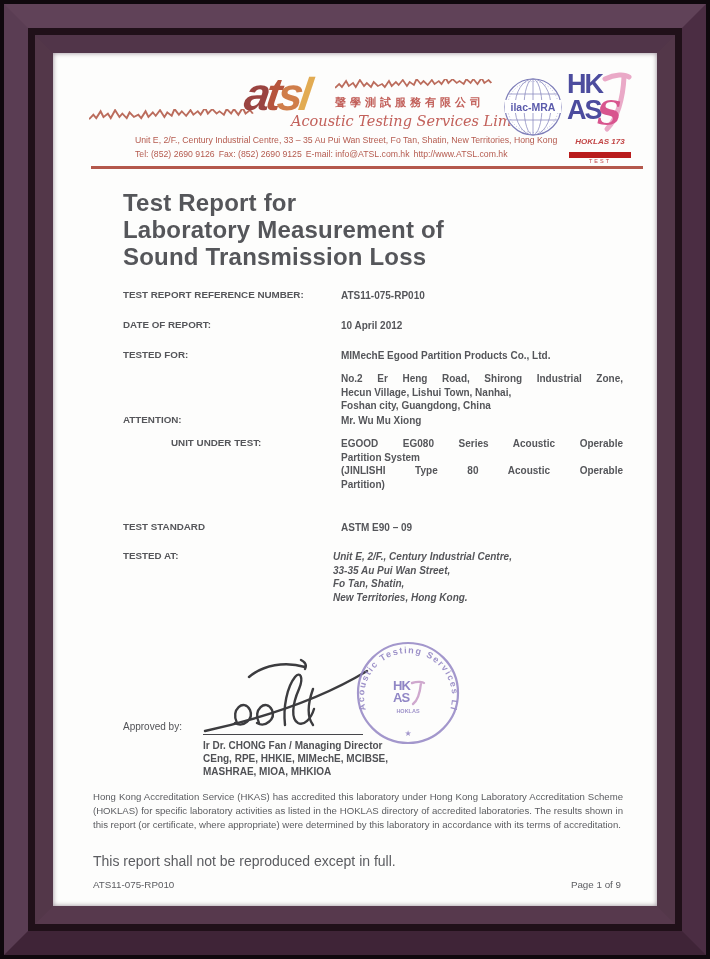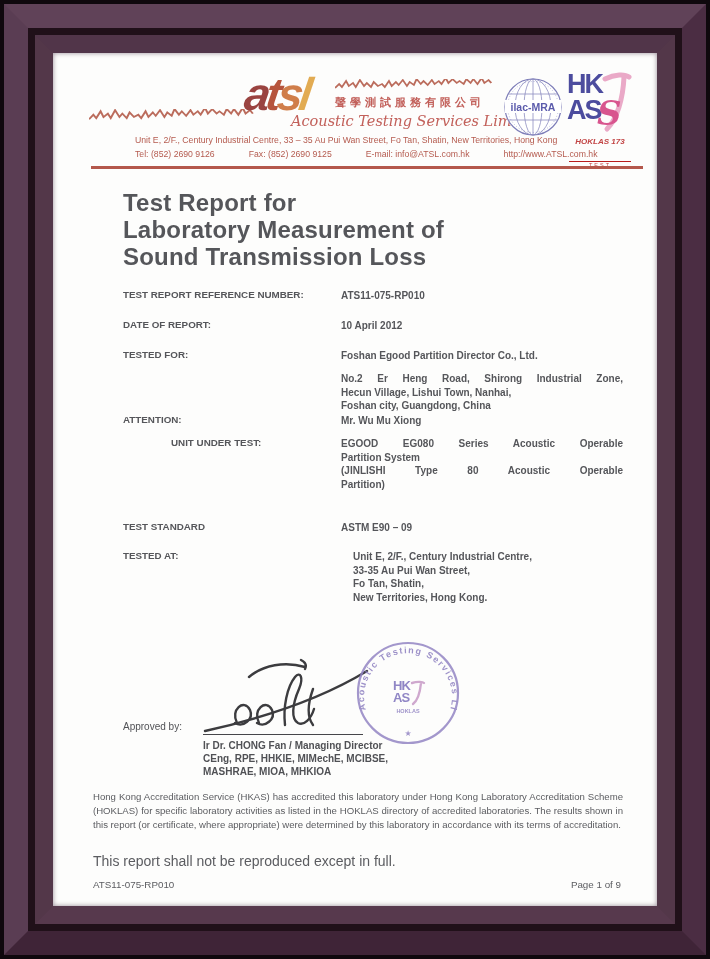--- a/index.html
+++ b/index.html
@@ -13,24 +13,24 @@
   .page{width:100%;height:100%;background:#fdfdfc;position:relative;overflow:hidden;
         box-shadow:inset 0 0 5px rgba(70,45,65,.55);}
   .abs{position:absolute;}
 
   
   .atsl-letters{font-style:italic;font-weight:bold;font-size:46px;letter-spacing:-4px;line-height:1;transform:skewX(-8deg);}
   .lt-a{color:#9a4340;} .lt-t{color:#b6543c;} .lt-s{color:#d07e4a;} .lt-l{color:#e2ab52;}
   .cn-name{color:#c2605a;font-weight:bold;font-size:11px;letter-spacing:4px;white-space:nowrap;}
   .en-name{color:#c2605a;font-size:14.5px;font-style:italic;font-family:"DejaVu Serif",serif;white-space:nowrap;}
   .addr{color:#b45a4e;font-size:8.7px;white-space:nowrap;padding-left:44px;}
-  .contacts{display:flex;gap:34px;}
+  .contacts{display:flex;gap:4px;}
   .red-rule{background:#b4584c;height:2.5px;}
   .hoklas-mark{color:#c24545;text-align:center;line-height:1.15;}
-  .hoklas-mark .l1{font-size:8px;font-weight:bold;border-bottom:1px solid #b91c1c;padding-bottom:15px;font-style:italic;}
+  .hoklas-mark .l1{font-size:8px;font-weight:bold;border-bottom:6px solid #b91c1c;padding-bottom:6px;font-style:italic;}
   .hoklas-mark .l2{font-size:5.5px;letter-spacing:2px;}
 
   
   .title{font-size:24px;font-weight:bold;color:#55565a;line-height:27px;letter-spacing:.2px;}
   .lbl{font-size:9.8px;font-weight:bold;color:#55565a;white-space:nowrap;}
   .val{font-size:10px;font-weight:bold;color:#55565a;line-height:13.5px;width:282px;}
   .val .ln{min-height:13.5px;}
   .v-addr .ln:nth-child(1){text-align:justify;text-align-last:justify;}
   .v-uut .ln:nth-child(1),.v-uut .ln:nth-child(3){text-align:justify;text-align-last:justify;}
 
@@ -115,21 +115,21 @@
                 <div class="ln">ATS11-075-RP010</div>
               </div>
 
       <div class="abs lbl" style="left:70px;top:266px;">DATE OF REPORT:</div>
       <div class="abs val" style="left:288px;top:266px;">
                 <div class="ln">10 April 2012</div>
               </div>
 
       <div class="abs lbl" style="left:70px;top:296px;">TESTED FOR:</div>
       <div class="abs val" style="left:288px;top:296px;">
-                <div class="ln">Foshan Egood Partition Director Co., Ltd.</div>
+                <div class="ln">MIMechE Egood Partition Products Co., Ltd.</div>
               </div>
 
       <div class="abs val v-addr" style="left:288px;top:319px;">
                 <div class="ln">No.2 Er Heng Road, Shirong Industrial Zone,</div>
                 <div class="ln">Hecun Village, Lishui Town, Nanhai,</div>
                 <div class="ln">Foshan city, Guangdong, China</div>
               </div>
 
       <div class="abs lbl" style="left:70px;top:361px;">ATTENTION:</div>
       <div class="abs val" style="left:288px;top:361px;">
@@ -143,21 +143,21 @@
                 <div class="ln">(JINLISHI Type 80 Acoustic Operable</div>
                 <div class="ln">Partition)</div>
               </div>
 
       <div class="abs lbl" style="left:70px;top:468px;">TEST STANDARD</div>
       <div class="abs val" style="left:288px;top:468px;">
                 <div class="ln">ASTM E90 – 09</div>
               </div>
 
       <div class="abs lbl" style="left:70px;top:497px;">TESTED AT:</div>
-      <div class="abs val" style="left:300px;top:497px;">
+      <div class="abs val" style="left:280px;top:497px;font-style:italic;">
                 <div class="ln">Unit E, 2/F., Century Industrial Centre,</div>
                 <div class="ln">33-35 Au Pui Wan Street,</div>
                 <div class="ln">Fo Tan, Shatin,</div>
                 <div class="ln">New Territories, Hong Kong.</div>
               </div>
 
       <svg class="abs" style="left:148px;top:596px;" width="170" height="90" viewBox="0 0 170 90">
         <g fill="none" stroke="#3c3c3f" stroke-width="2.4" stroke-linecap="round">
           <path d="M4,82 C 40,74 110,56 166,22"></path>
           <path d="M36,74 c -7,-13 7,-25 13,-13 c 4,9 -7,18 -15,13"></path>

